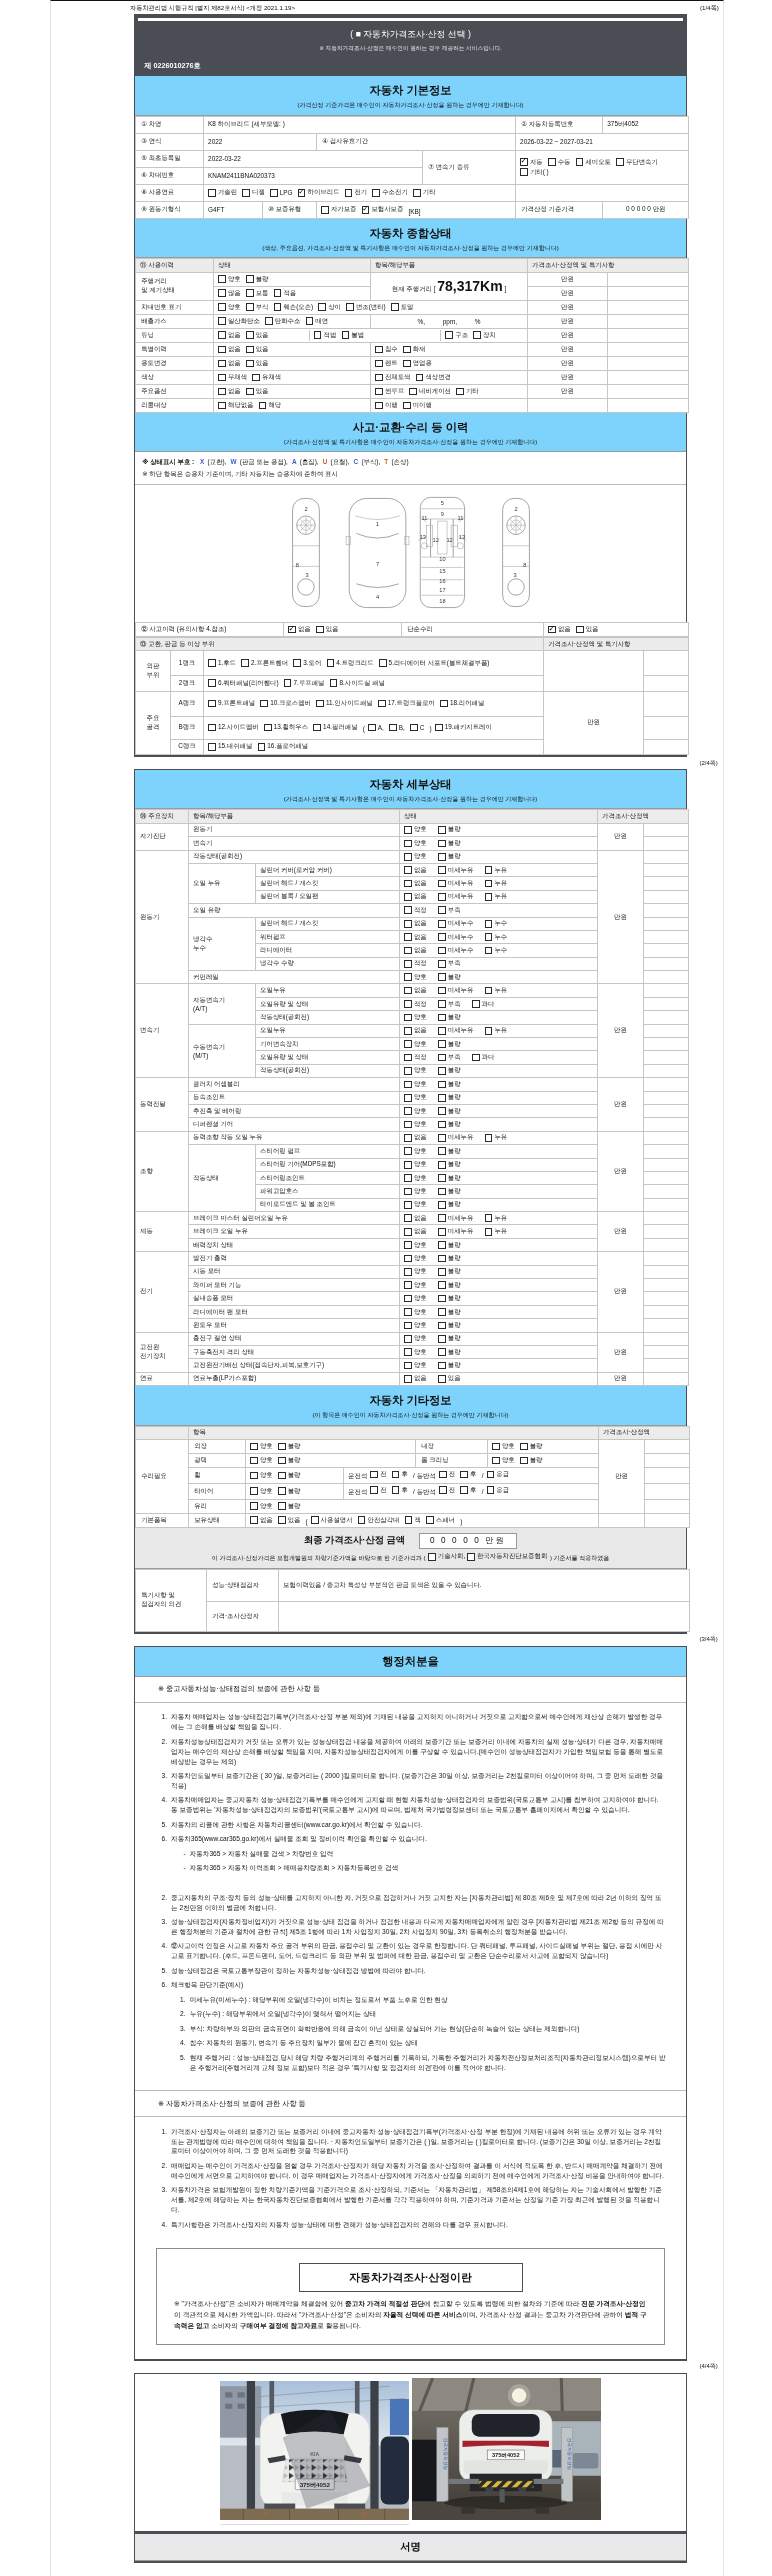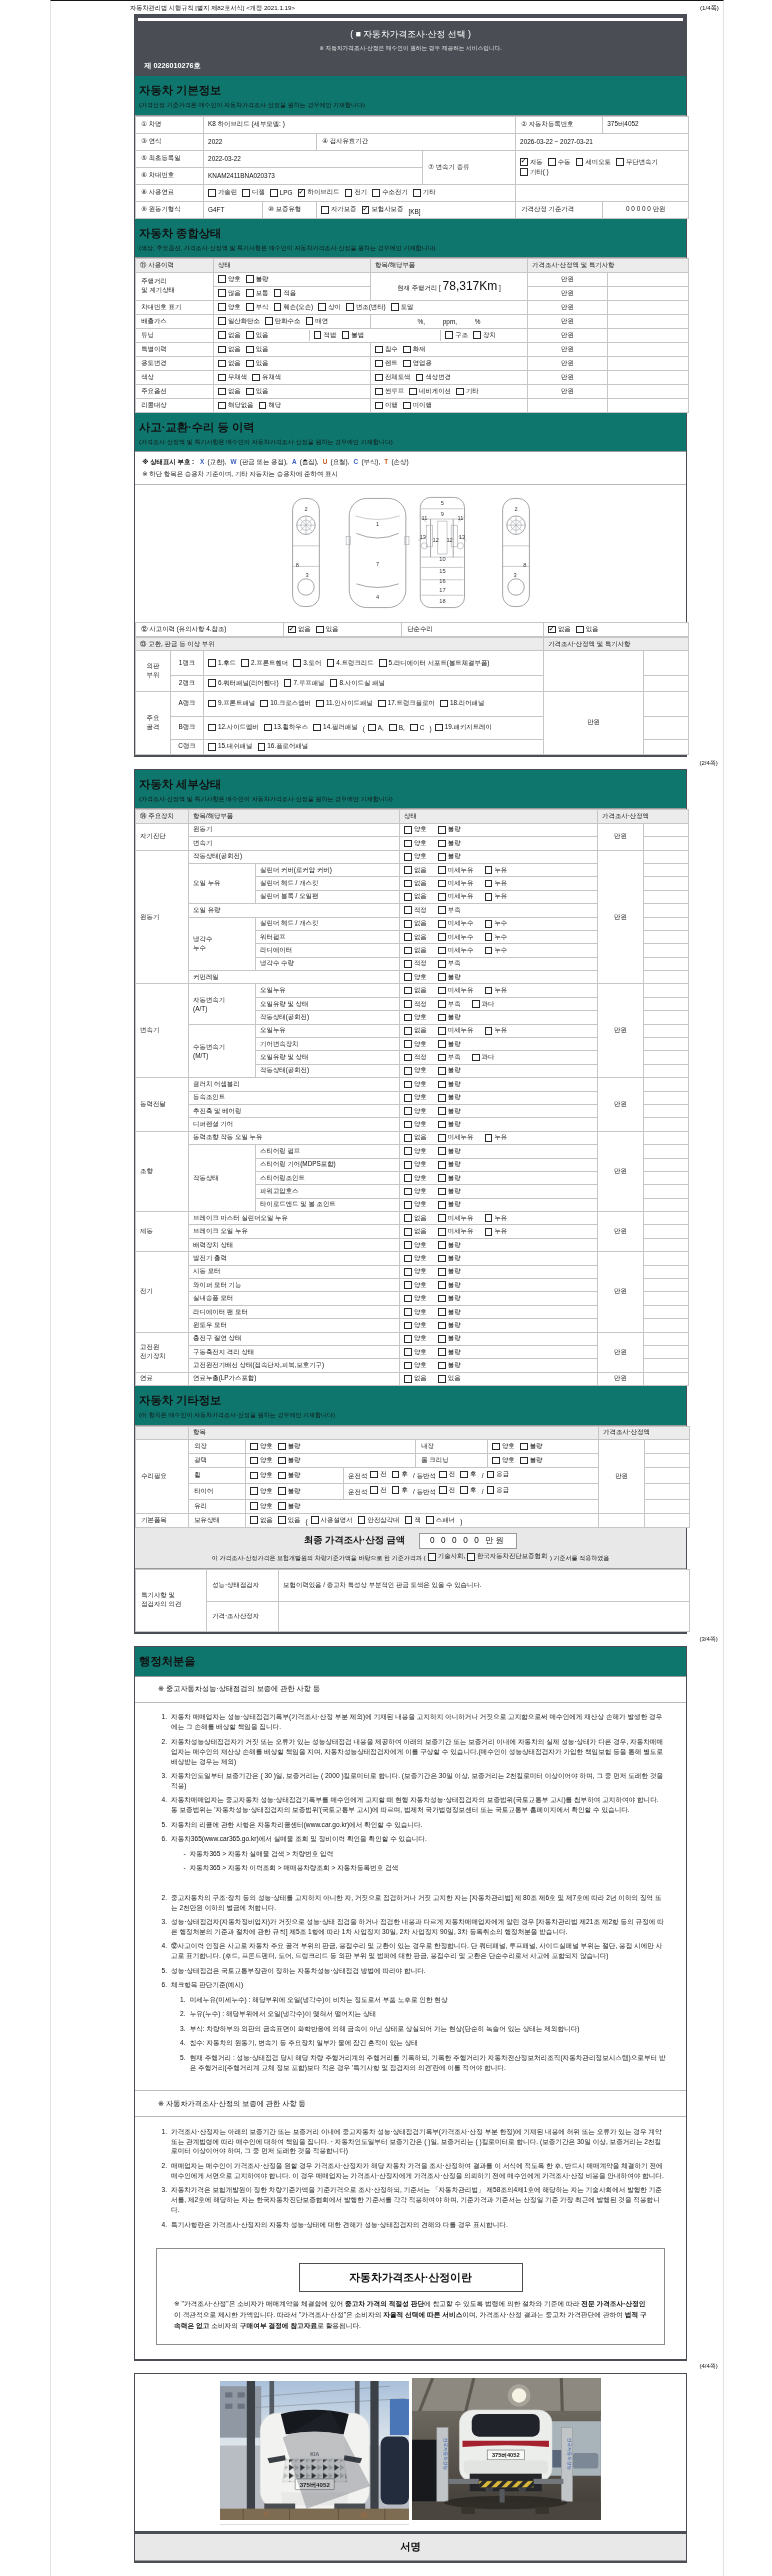--- a/index.html
+++ b/index.html
@@ -12,21 +12,21 @@
   .block{border:1px solid #4b4f55;border-top-width:1.5px;border-bottom-width:2.6px;box-sizing:border-box;background:#fff}
   .pagemark{text-align:right;font-size:6px;padding:1.5px 5.2px 1.5px 0}
   
   .dochead{background:#4a4e54;color:#fff;text-align:center;padding:2.6px 3.1px 0}
   .stripe{height:3.6px;background:#fff;margin-bottom:8.2px}
   .dochead h1{font-size:15.5px;margin:2.1px 0 5.2px;font-weight:700;letter-spacing:0.5px}
   .dochead .sub{font-size:8.8px;margin-bottom:3.6px}
   .dochead .hnote{font-size:5.7px;color:#e6e6e6;margin-bottom:8.2px}
   .docno{text-align:left;font-size:7.2px;font-weight:700;padding:0 0 5.2px 6.2px}
   
-  .band{background:#0f766e;padding:5.7px 4.1px 4.6px;border-bottom:0.5px solid #9a9a9a}
+  .band{background:#7dd3fc;text-align:center;padding:5.7px 4.1px 4.6px;border-bottom:0.5px solid #9a9a9a}
   .band h2{font-size:11.3px;margin:1px 0 3.1px;font-weight:700}
   .band .note{font-size:6px}
   
   table{border-collapse:collapse;width:100%;table-layout:fixed}
   td,th{border:0.5px solid #c6c6c6;font-size:6.4px;padding:1.5px 4.1px;vertical-align:middle;
         box-sizing:border-box;background:#fff;text-align:left;font-weight:400;word-break:keep-all}
   .hcell{background:#ececec}
   .t-basic td{height:17px}
   .t-overall td{height:13.4px}
   .t-detail td{height:13.4px;padding:1px 4.1px}
@@ -35,21 +35,21 @@
   .center{text-align:center}
   .pre{white-space:pre}
   .prewrap{white-space:pre-line}
   .nopad{padding:0}
   
   .cb{display:inline-flex;align-items:center;margin:0.5px 5.2px 0.5px 0;white-space:nowrap;font-size:6.4px}
   .cb i{width:5.7px;height:5.7px;border:0.8px solid #2b2b2b;display:inline-block;margin-right:2.1px;
         position:relative;flex:none;background:#fff}
   .cb.on i:before{content:"✓";position:absolute;left:-0.5px;top:-3.1px;font-size:7.7px;font-weight:700;color:#0a0a0a}
   .plain{margin:0 3.1px 0 0;font-size:6.4px}
-  .big{font-size:12px;font-weight:400}
+  .big{font-size:14px;font-weight:700}
   .ocell .cb{margin-right:11.3px}
   .gcell{white-space:pre-line;padding-left:4.6px}
   .mcell{white-space:pre-line}
   .gtop td{border-top-color:#9b9b9b}
   .split3{display:flex;align-items:center;min-height:13.4px}
   .split3>span{padding:0.5px 4.1px}
   .split3>span:nth-child(2){border-left:0.5px solid #c6c6c6;margin-left:31px}
   .split3>span:nth-child(3){border-left:0.5px solid #c6c6c6;margin-left:67px}
   
   .legend{font-size:6.4px;padding:5.2px 7.2px 1px}

